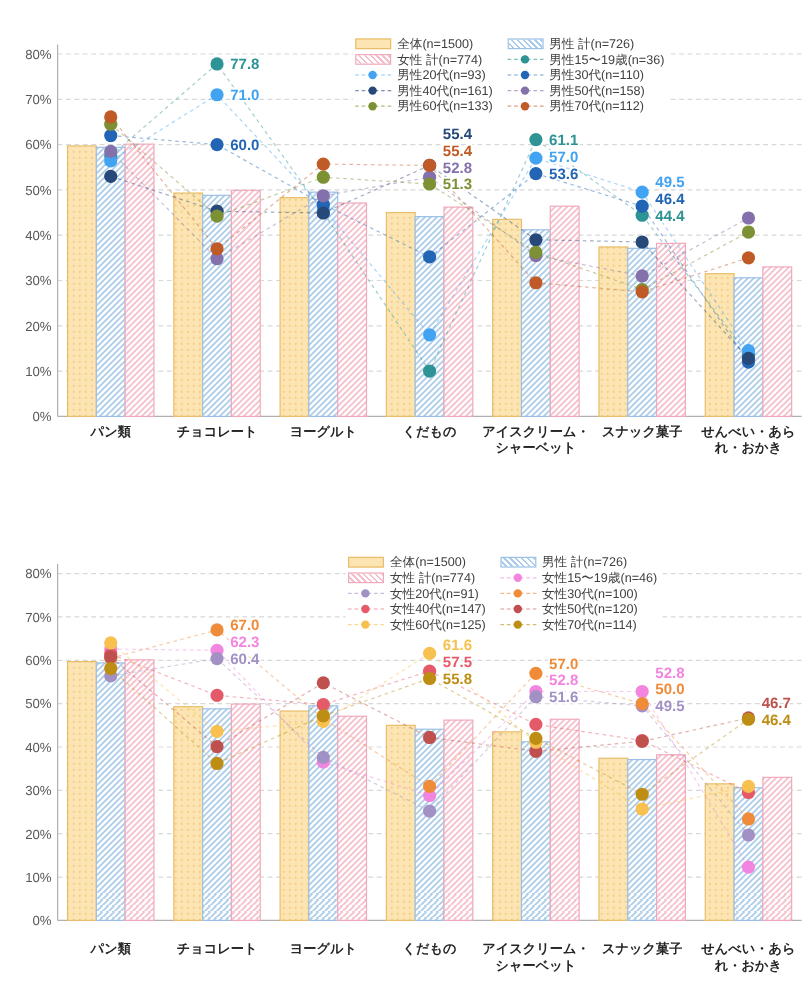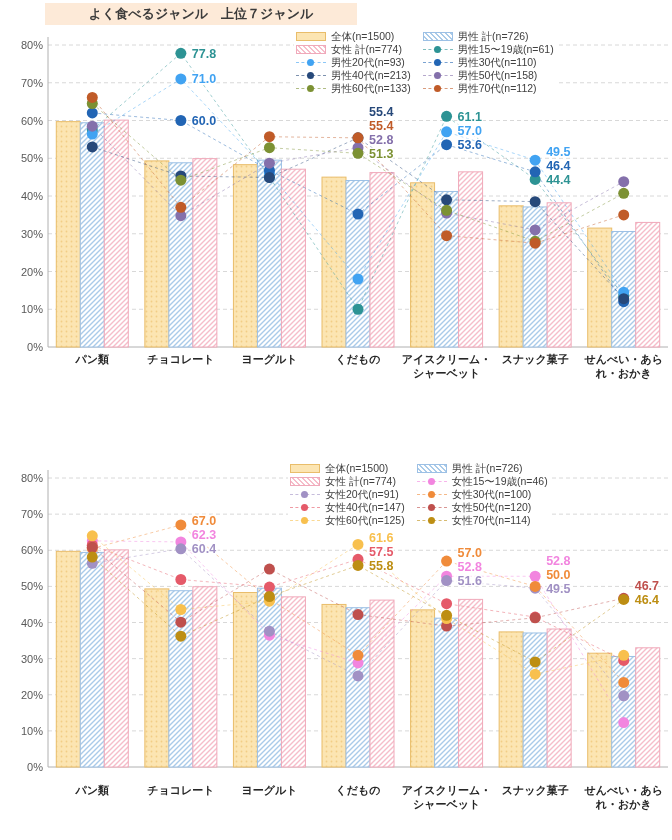--- a/index.html
+++ b/index.html
@@ -20,21 +20,20 @@
   .sw-pink{background:repeating-linear-gradient(45deg,#fff 0 2px,#f6bdca 2px 3.5px);border:1px solid #f0a9ba;}
   .sw-dot{position:relative;width:30px;height:9px;}
   .sw-dot .dashln{position:absolute;left:0;right:0;top:4px;border-top:1px dashed currentColor;opacity:.6;}
   .sw-dot .dotc{position:absolute;left:11px;top:1px;width:7px;height:7px;border-radius:50%;background:currentColor;}
   svg text{font-family:"Liberation Sans","DejaVu Sans",sans-serif;}
 </style>
 </head>
 <body>
 
 <div class="page">
-  <div class="chart-title">よく食べるジャンル　上位７ジャンル</div>
   <div id="chart1" class="chart"><svg width="672" height="400">
         <defs>
           <pattern id="py0" width="5" height="5" patternUnits="userSpaceOnUse">
             <rect width="5" height="5" fill="#fce5b2"></rect>
             <circle cx="1.5" cy="1.5" r="0.9" fill="#f2cd85"></circle>
           </pattern>
           <pattern id="pb0" width="5" height="5" patternUnits="userSpaceOnUse">
             <rect width="5" height="5" fill="#ffffff"></rect>
             <path d="M-1,1 l2,-2 M0,5 L5,0 M4,6 l2,-2" stroke="#aacbe9" stroke-width="1.4"></path>
           </pattern>
@@ -174,41 +173,41 @@
               <span class="dashln"></span>
               <span class="dotc"></span>
             </span>
             <span>男性20代(n=93)</span>
           </div>
           <div class="litem">
             <span class="sw sw-dot" style="color: rgb(39, 73, 122);">
               <span class="dashln"></span>
               <span class="dotc"></span>
             </span>
-            <span>男性40代(n=213)</span>
+            <span>男性40代(n=161)</span>
           </div>
           <div class="litem">
             <span class="sw sw-dot" style="color: rgb(124, 145, 51);">
               <span class="dashln"></span>
               <span class="dotc"></span>
             </span>
             <span>男性60代(n=133)</span>
           </div>
         </div>
         <div class="lcol">
           <div class="litem">
             <span class="sw sw-bar sw-blue"></span>
             <span>男性 計(n=726)</span>
           </div>
           <div class="litem">
             <span class="sw sw-dot" style="color: rgb(45, 147, 148);">
               <span class="dashln"></span>
               <span class="dotc"></span>
             </span>
-            <span>男性15〜19歳(n=61)</span>
+            <span>男性15〜19歳(n=36)</span>
           </div>
           <div class="litem">
             <span class="sw sw-dot" style="color: rgb(34, 101, 180);">
               <span class="dashln"></span>
               <span class="dotc"></span>
             </span>
             <span>男性30代(n=110)</span>
           </div>
           <div class="litem">
             <span class="sw sw-dot" style="color: rgb(132, 112, 171);">

